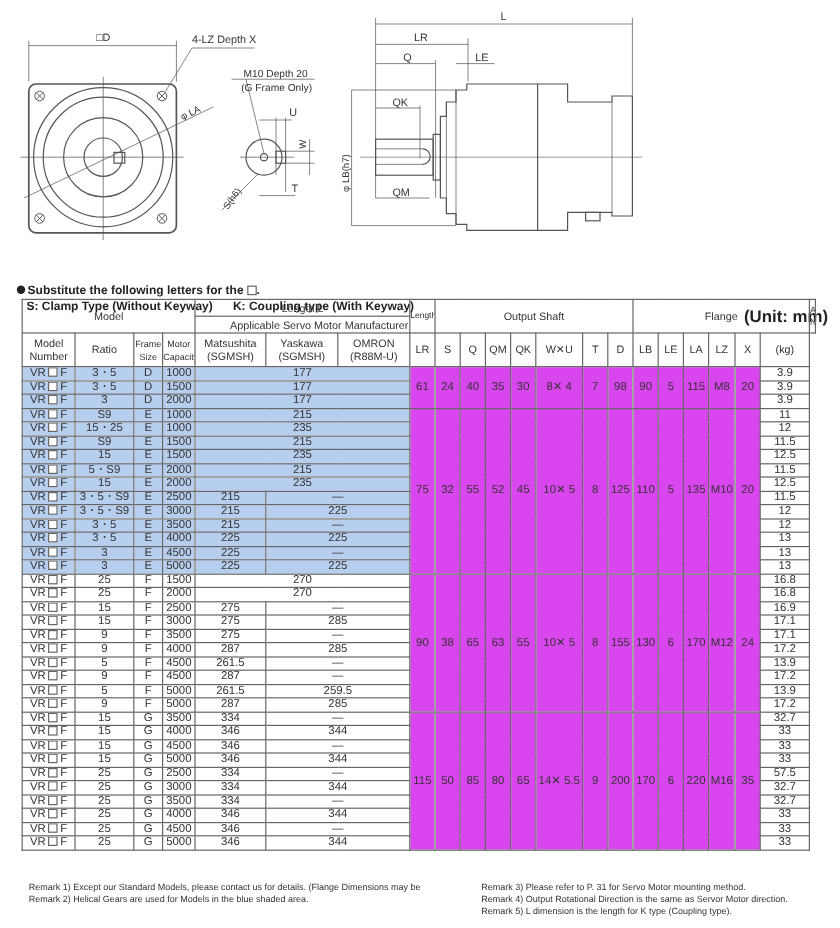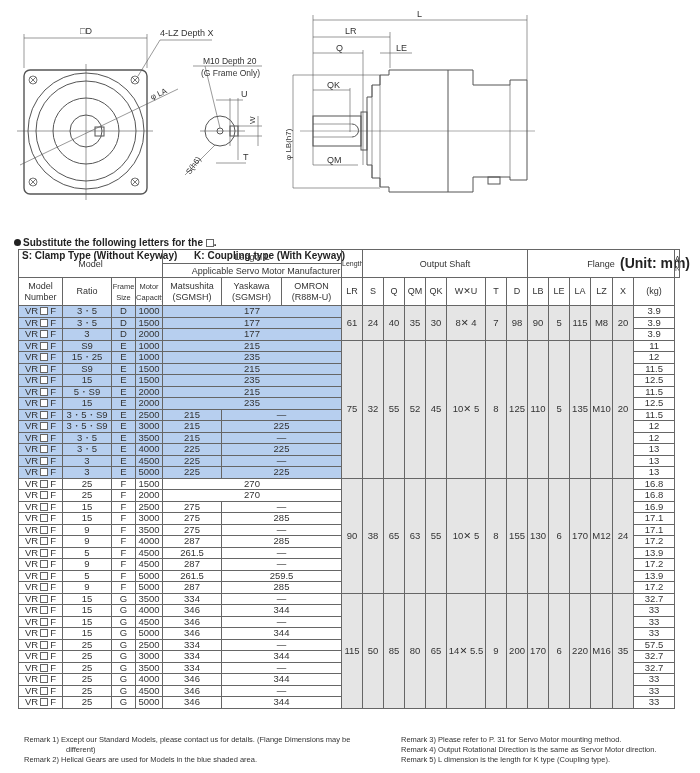--- a/index.html
+++ b/index.html
@@ -22,21 +22,21 @@
   table.spec td, table.spec th { border: 1px solid #666; text-align: center; vertical-align: middle; font-weight: normal; padding: 0; line-height: 10px; overflow: hidden; white-space: nowrap; }
   table.spec tr.h1 th { height: 14px; }
   table.spec tr.h2 th { height: 14px; padding-left: 28px; }
   table.spec tr.h3 th { height: 28px; line-height: 11px; }
   table.spec tbody tr td { height: 11.5px; font-size: 9.5px; }
   table.spec tbody tr td.wt { font-size: 9.5px; }
   table.spec .blue { background: #b7cfef; }
   table.spec .sm { font-size: 7.5px; }
   table.spec th.len { font-size: 7px; }
   table.spec .vr .box { width: 8px; height: 8px; margin: 0 2px; }
-  table.spec td.grp { background: #e5e5e5; font-size: 9.5px; }
+  table.spec td.grp { background: #d946ef; font-size: 9.5px; }
 
   .remarks { position: absolute; top: 735px; font-size: 7.5px; color: #333; line-height: 10px; }
   .remarks.left { left: 24px; width: 360px; }
   .remarks.right { left: 401px; width: 300px; }
   .remarks .indent { padding-left: 42px; }
 </style>
 </head>
 <body>
 
 <div class="drawings">
@@ -576,20 +576,19 @@
         <td class="">5000</td>
         <td class="">346</td>
         <td class="" colspan="2">344</td>
         <td class="wt">33</td>
       </tr>
     </tbody>
 </table>
 
 <div class="remarks left">
   <div>Remark 1) Except our Standard Models, please contact us for details. (Flange Dimensions may be</div>
-  <div class="indent">different)</div>
   <div>Remark 2) Helical Gears are used for Models in the blue shaded area.</div>
 </div>
 <div class="remarks right">
   <div>Remark 3) Please refer to P. 31 for Servo Motor mounting method.</div>
   <div>Remark 4) Output Rotational Direction is the same as Servor Motor direction.</div>
   <div>Remark 5) L dimension is the length for K type (Coupling type).</div>
 </div>
 
 </body></html>

